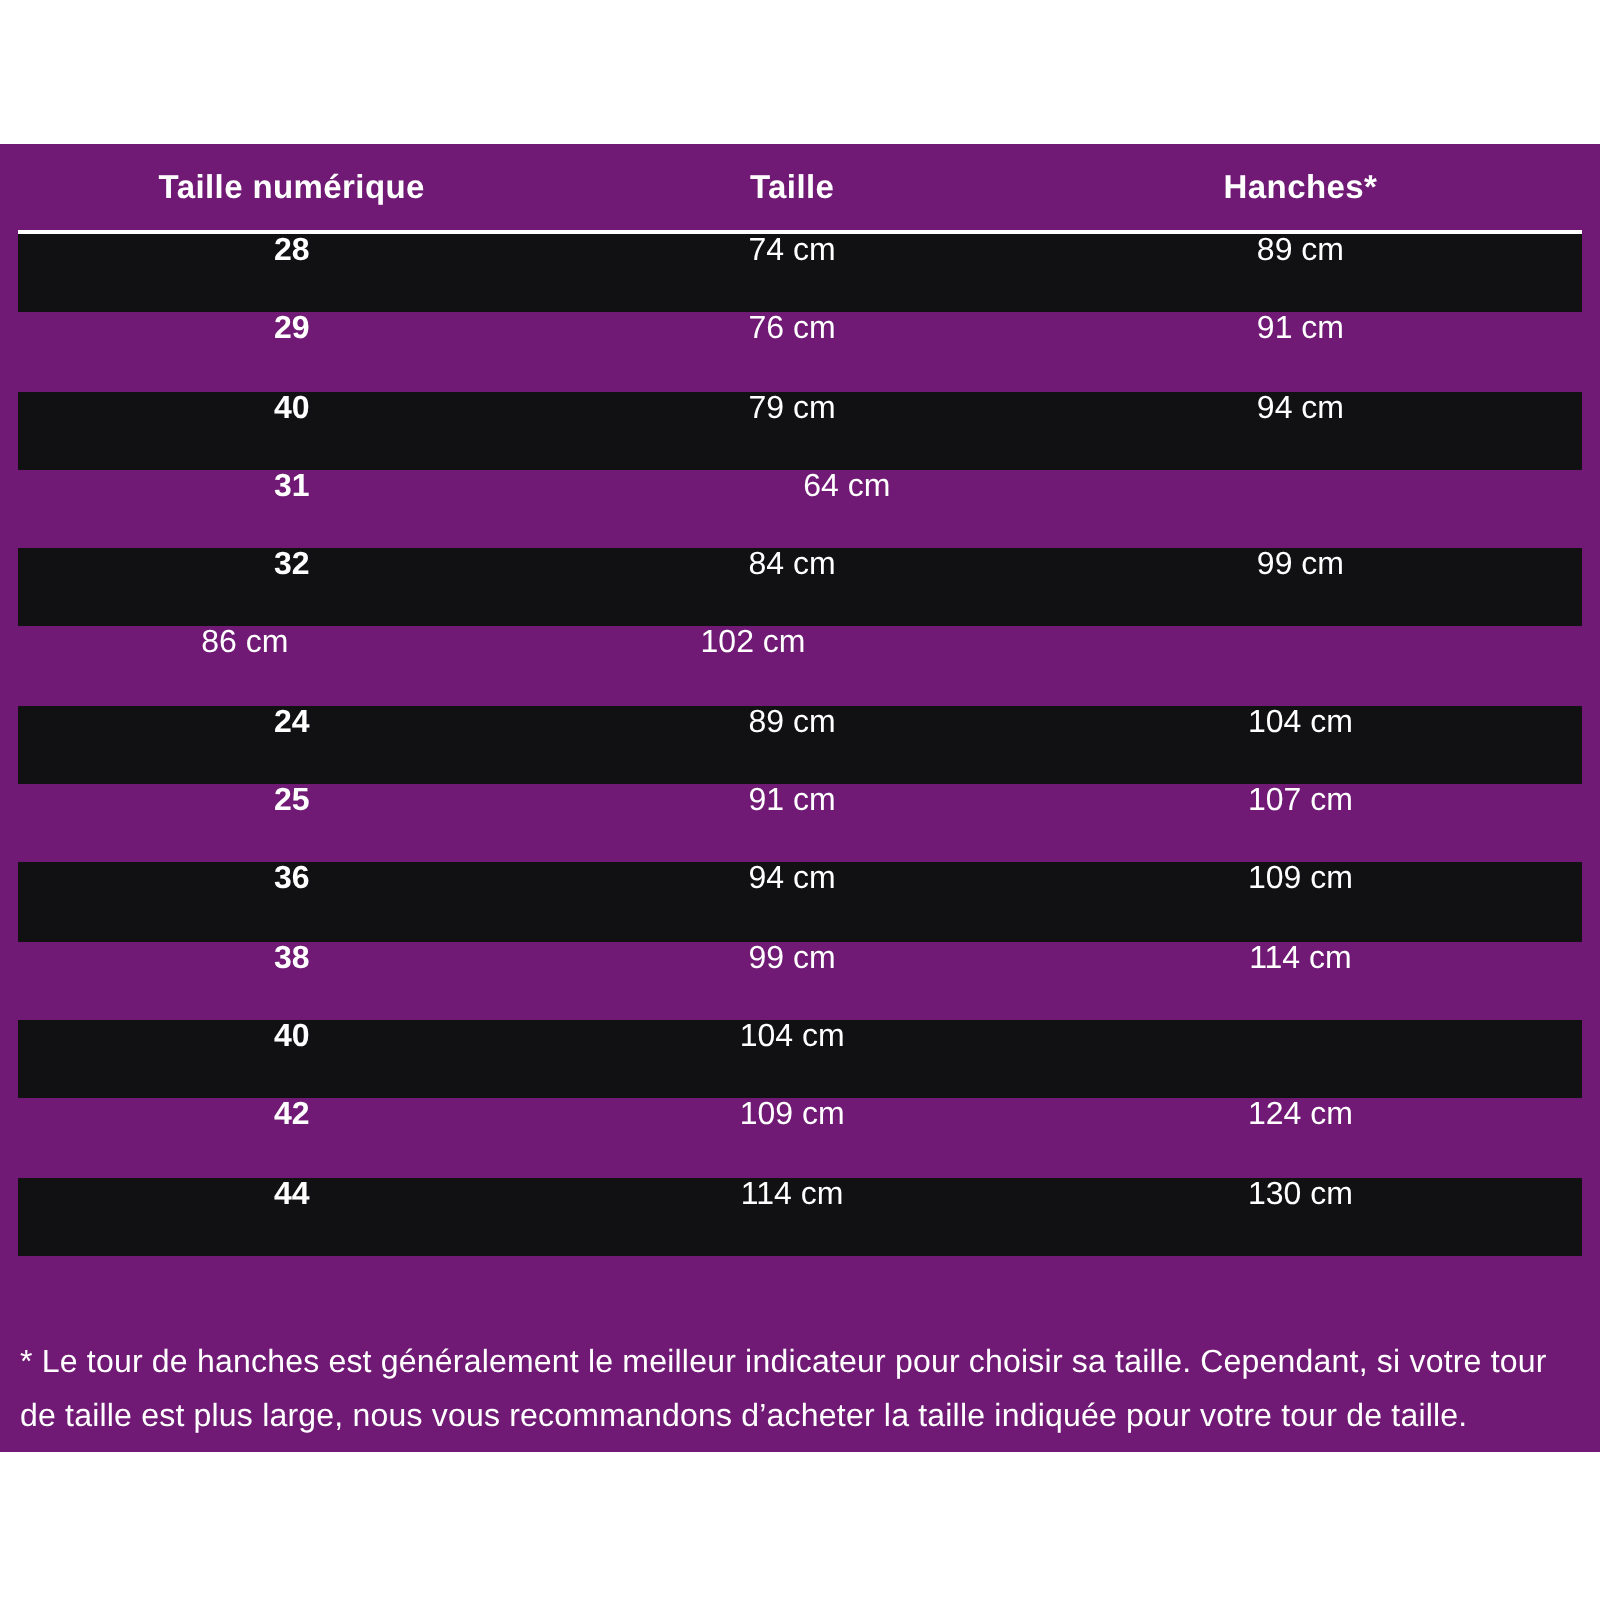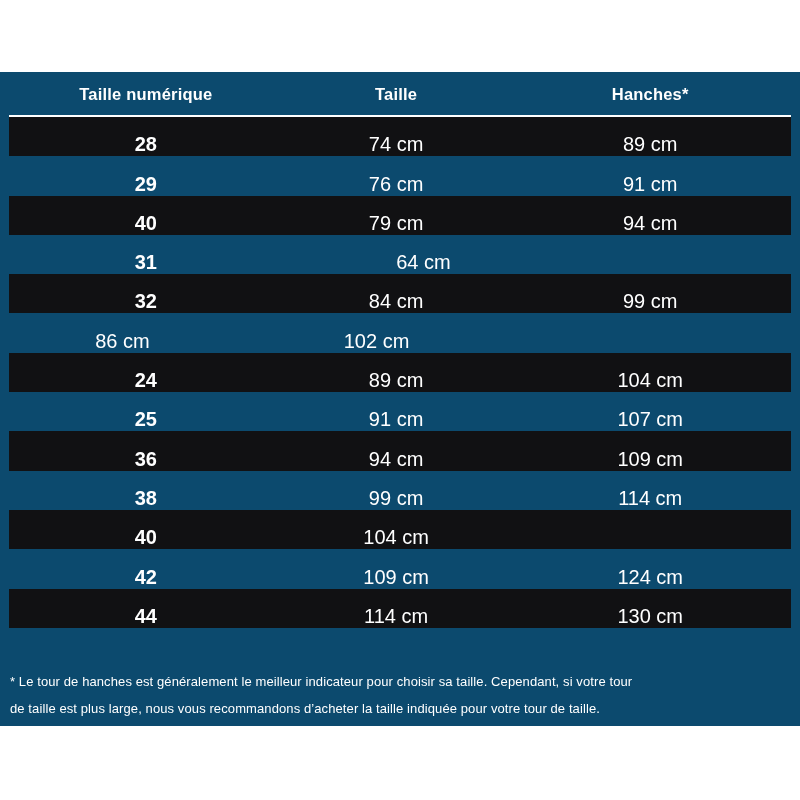--- a/index.html
+++ b/index.html
@@ -7,21 +7,21 @@
     width: 800px; height: 800px;
     background: #ffffff;
     font-family: "Liberation Sans", sans-serif;
     overflow: hidden;
   }
   .page { position: relative; width: 800px; height: 800px; background: #ffffff; }
   .size-chart {
     position: absolute;
     top: 72px; left: 0;
     width: 800px; height: 654px;
-    background: #0c4a6e;
+    background: #701a75;
     color: #ffffff;
     padding: 0 9px;
   }
   .header-row {
     display: flex;
     height: 41px;
     align-items: center;
     margin-top: 2px;
   }
   .cell { text-align: center; overflow: hidden; white-space: nowrap; }
@@ -31,29 +31,29 @@
   .th {
     font-weight: 700;
     font-size: 16.5px;
     letter-spacing: 0.2px;
   }
   .divider { height: 2px; background: #ffffff; }
   .rows { width: 100%; }
   .row {
     display: flex;
     height: 39.3px;
-    align-items: flex-end;
-    font-size: 20px;
+    align-items: flex-start;
+    font-size: 16px;
   }
   .rows .row:nth-child(odd) { background: #111113; }
   .bold { font-weight: 700; }
   .footnote {
     margin-top: 40px;
     padding-left: 1px;
-    font-size: 13px;
+    font-size: 16px;
     line-height: 27px;
     color: #ffffff;
     letter-spacing: 0.1px;
   }
 </style>
 </head>
 <body>
 
 <div class="page">
   <section class="size-chart">

